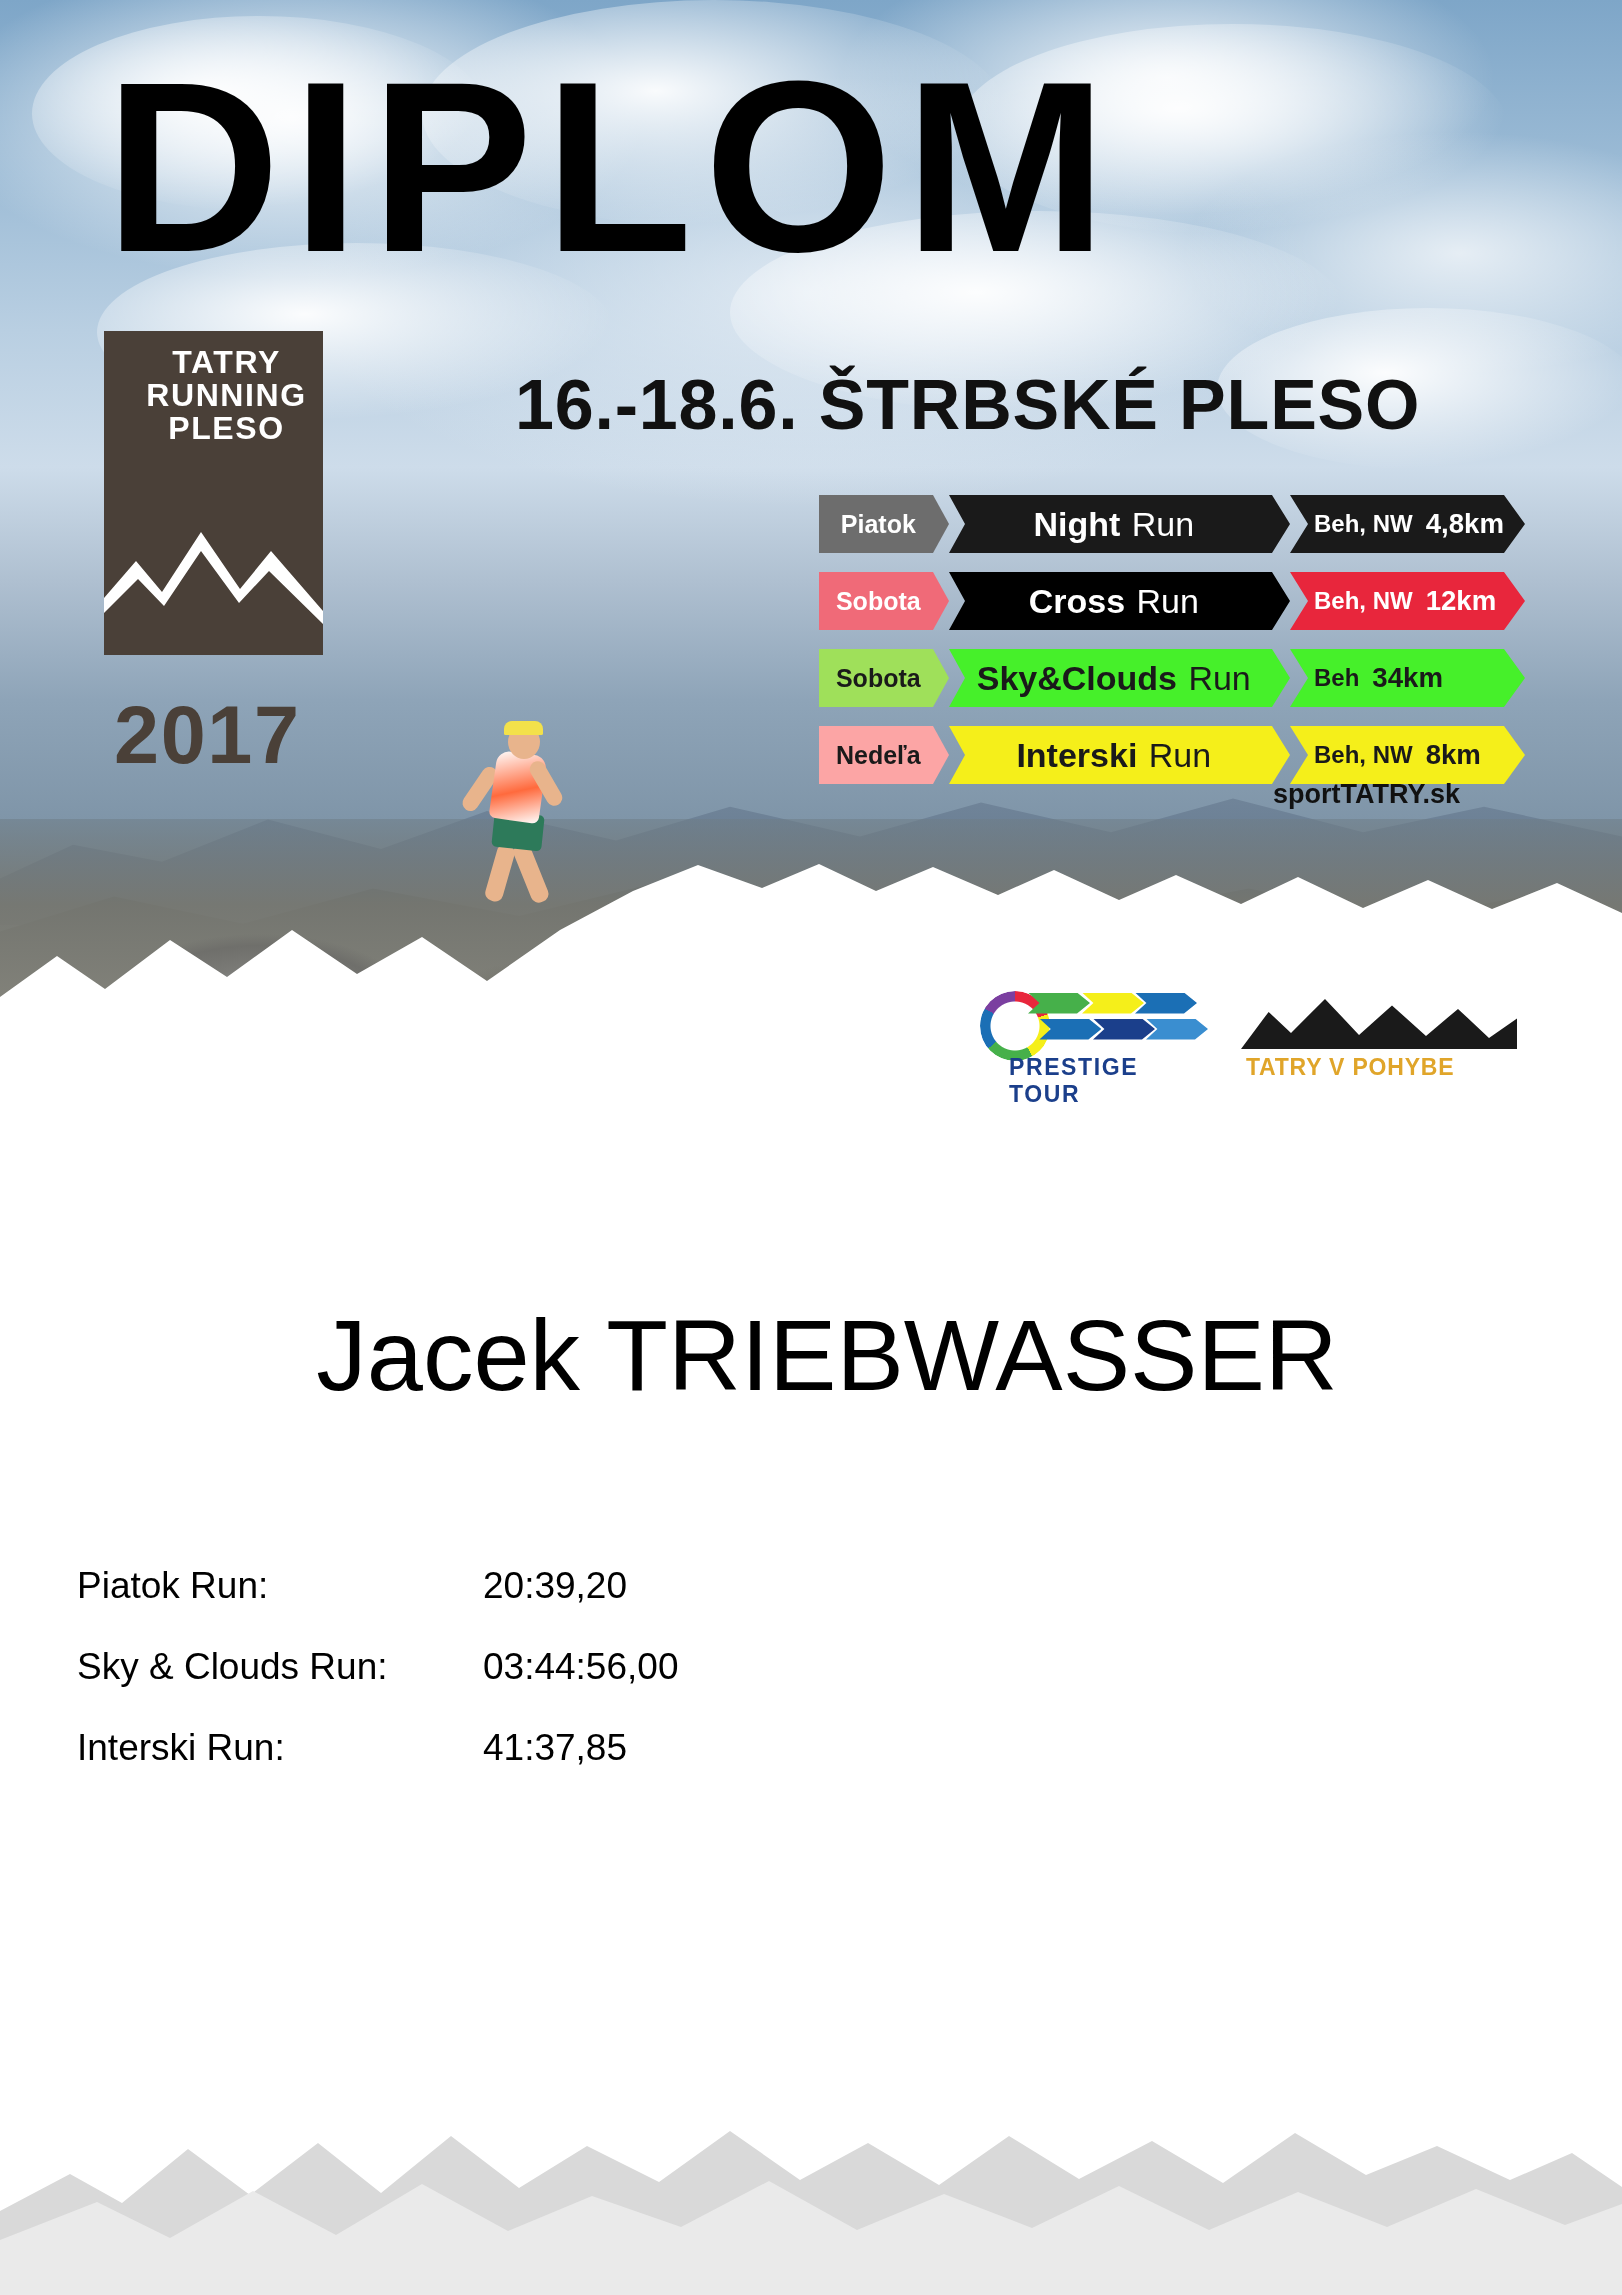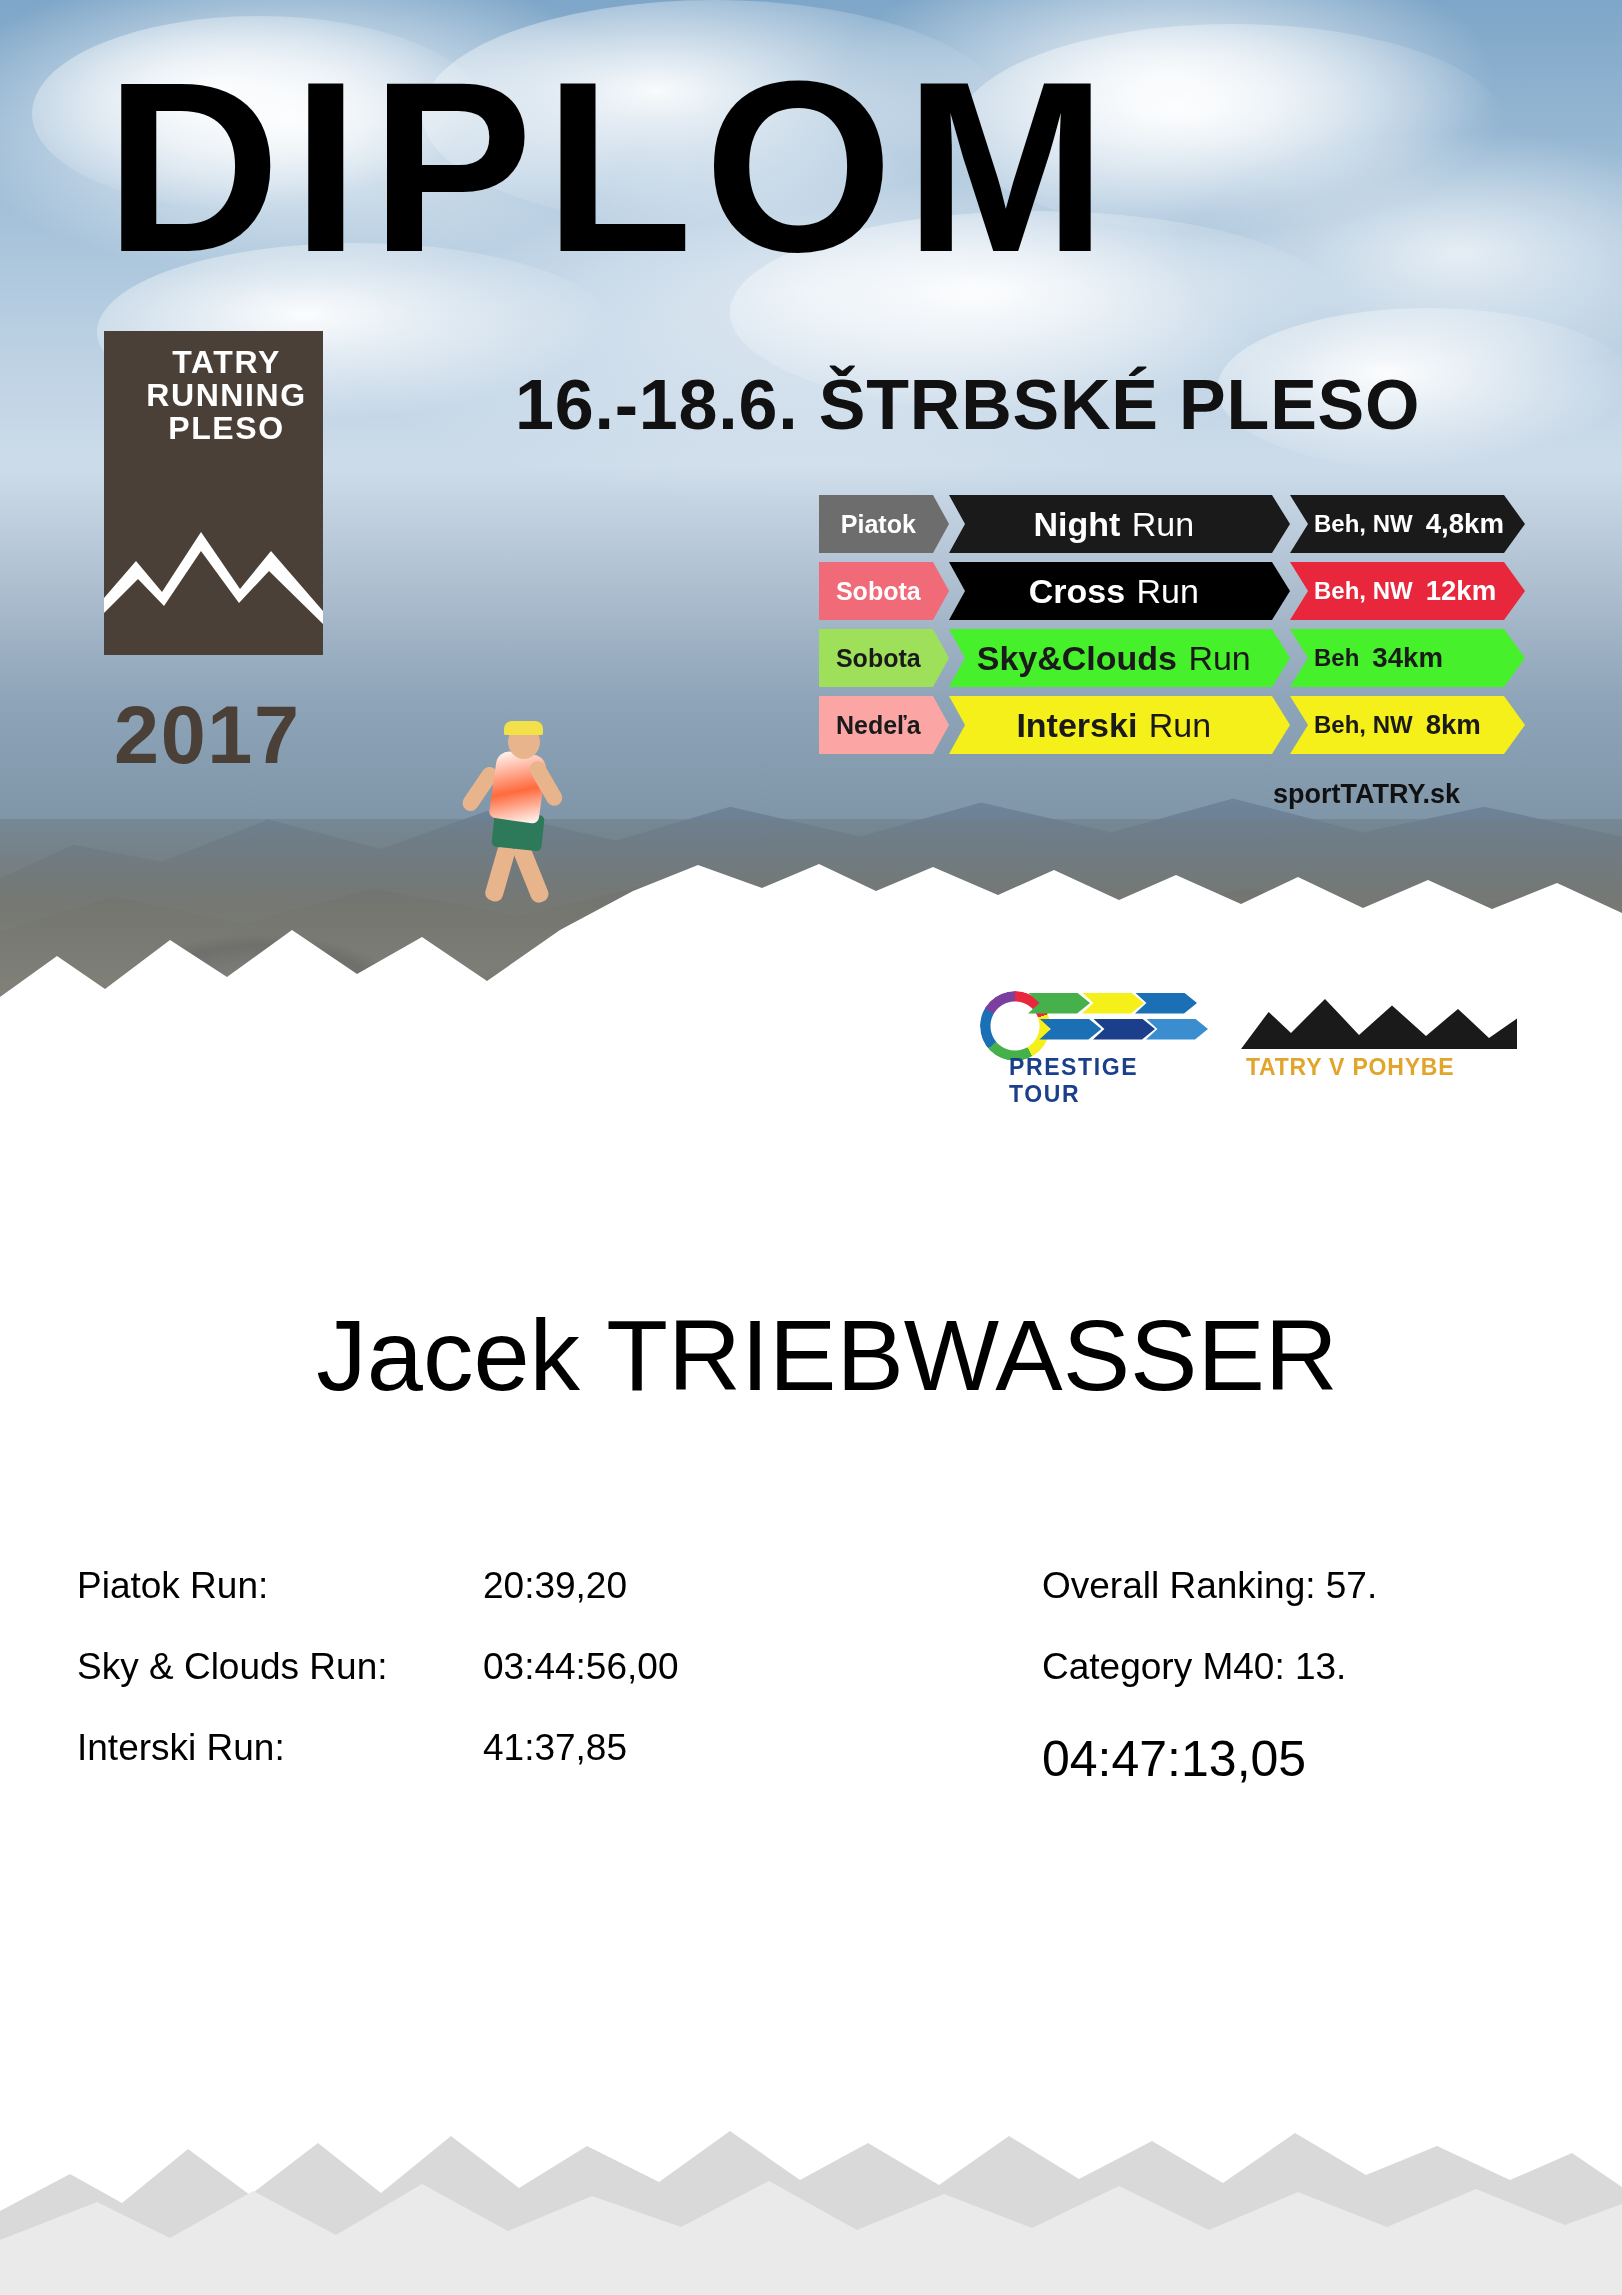--- a/index.html
+++ b/index.html
@@ -204,21 +204,21 @@
   
   .ribbons {
     position: absolute;
     left: 819px;
     top: 495px;
     width: 706px;
   }
   .ribbon {
     position: relative;
     height: 58px;
-    margin-bottom: 9px;
+    margin-bottom: 19px;
     display: flex;
     align-items: stretch;
   }
   .rb-day {
     width: 130px;
     display: flex; align-items: center; justify-content: center;
     font-size: 25px; font-weight: 600;
     clip-path: polygon(0 0, 114px 0, 130px 50%, 114px 100%, 0 100%);
     padding-right: 11.4px;
     box-sizing: border-box;
@@ -514,24 +514,19 @@
     <div class="res-row">
       <div class="res-label">Sky &amp; Clouds Run:</div>
       <div class="res-value">03:44:56,00</div>
     </div>
     <div class="res-row">
       <div class="res-label">Interski Run:</div>
       <div class="res-value">41:37,85</div>
     </div>
   </div>
 
-  <div class="results-right">
-    <div class="rank-row">Overall Ranking: 57.</div>
-    <div class="rank-row">Category M40: 13.</div>
-    <div class="total-time">04:47:13,05</div>
-  </div>
 </div>
 
 <div class="footer-mtn">
   <div class="layer1"></div>
   <div class="layer2"></div>
 </div>
 
 
 </body></html>

